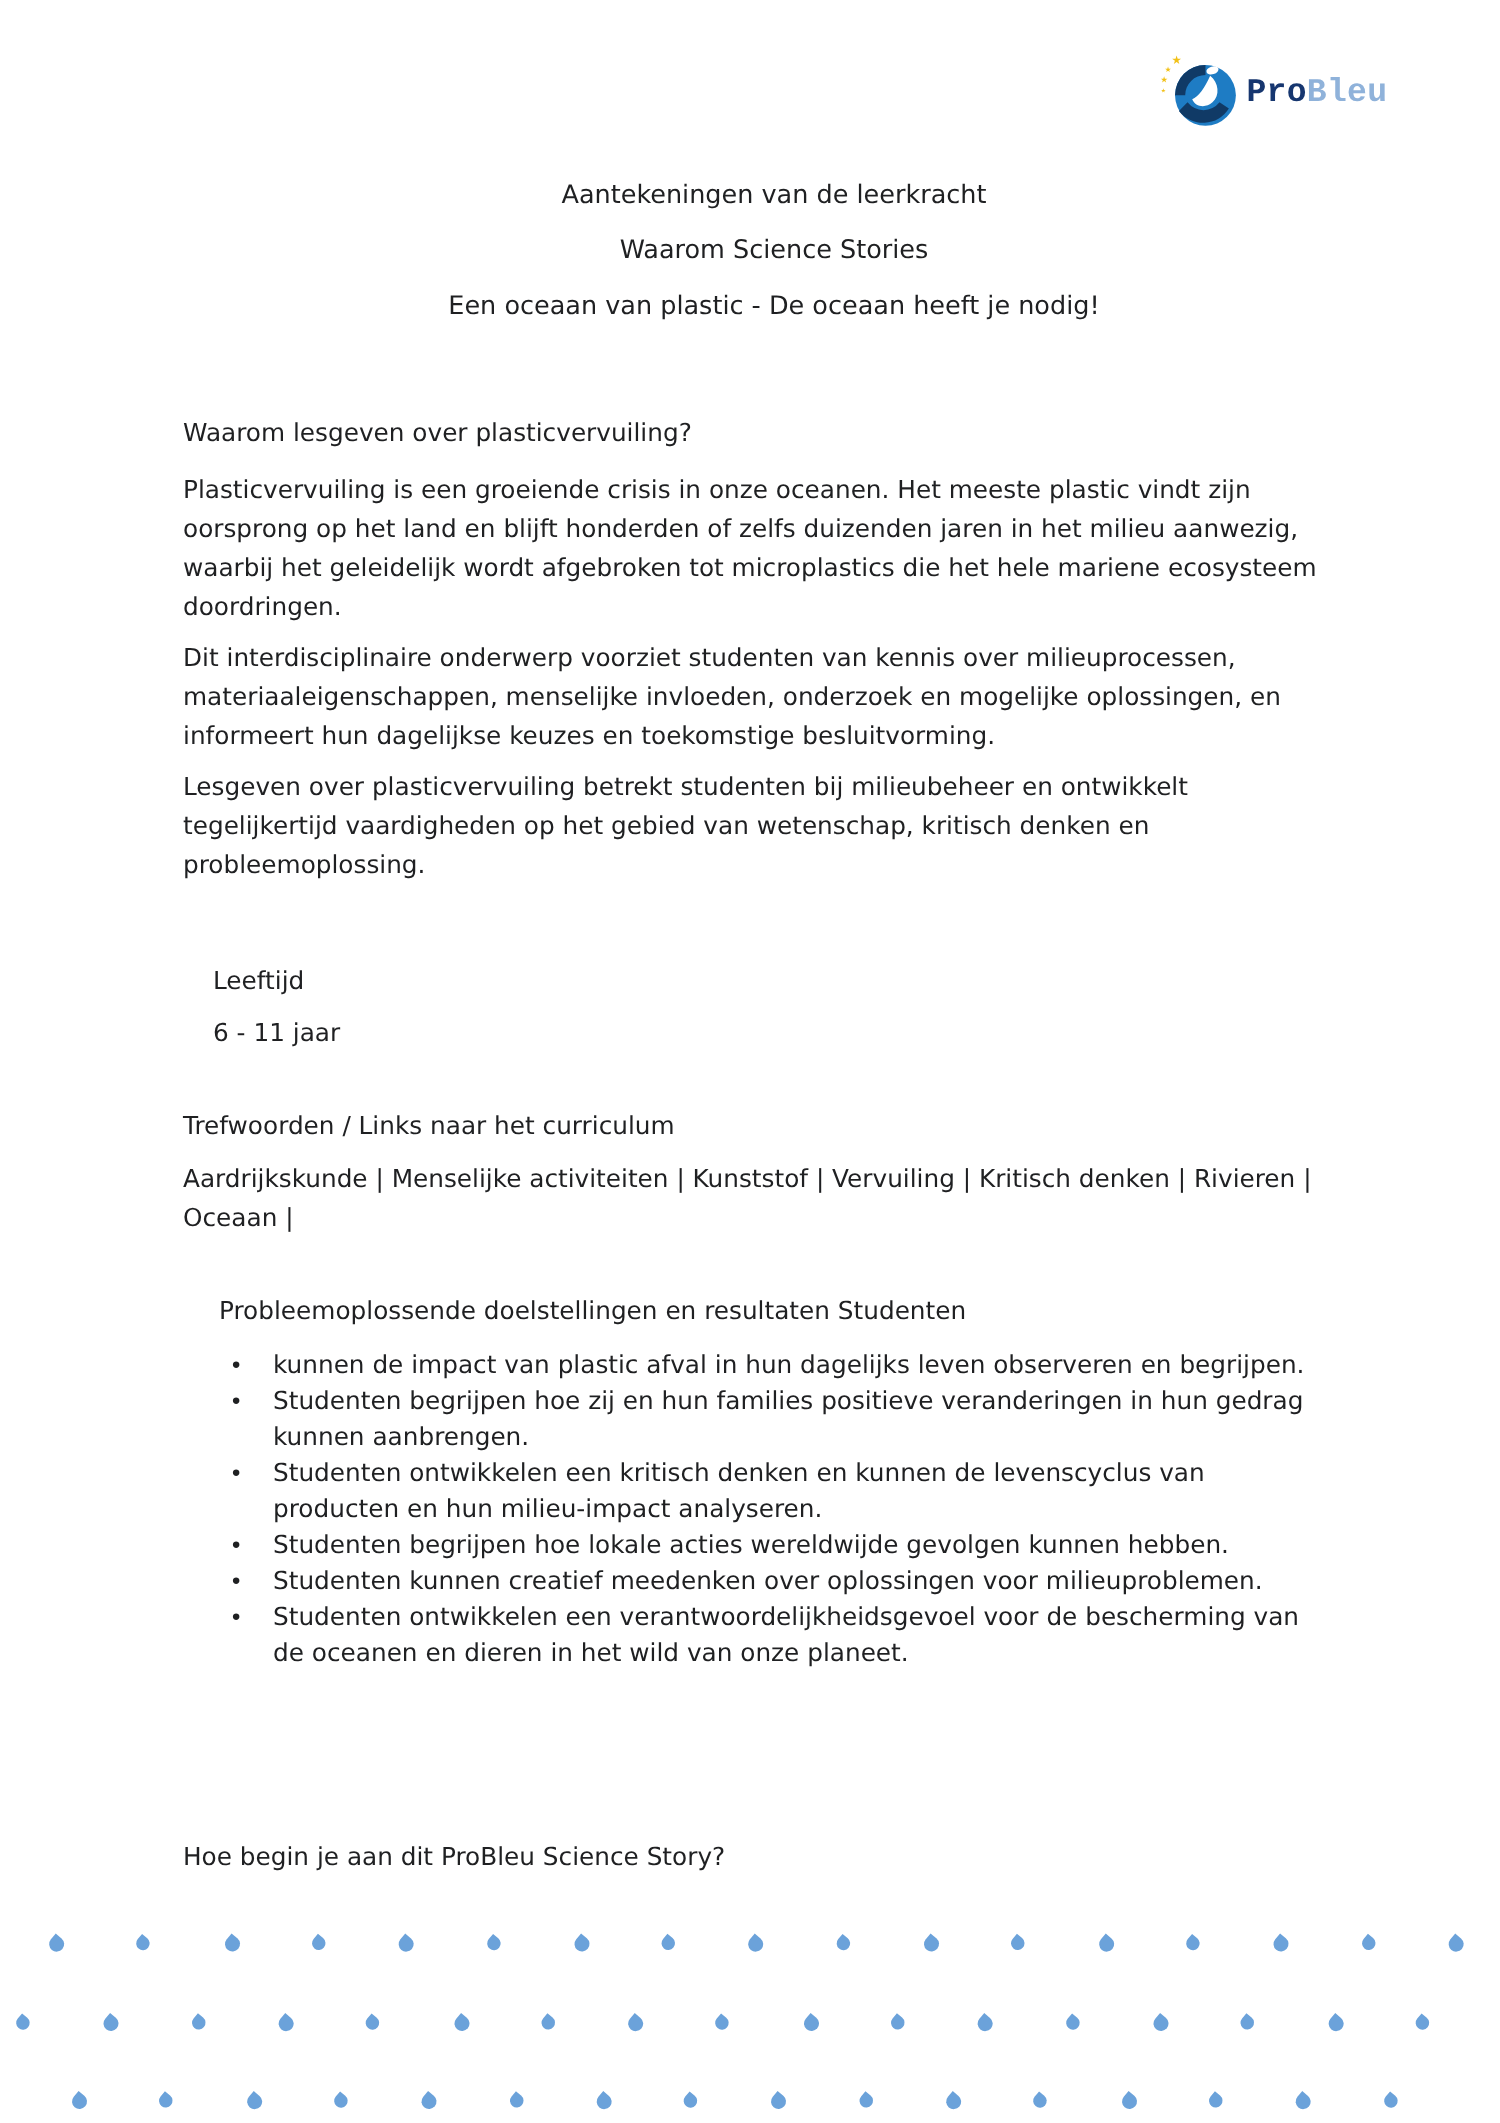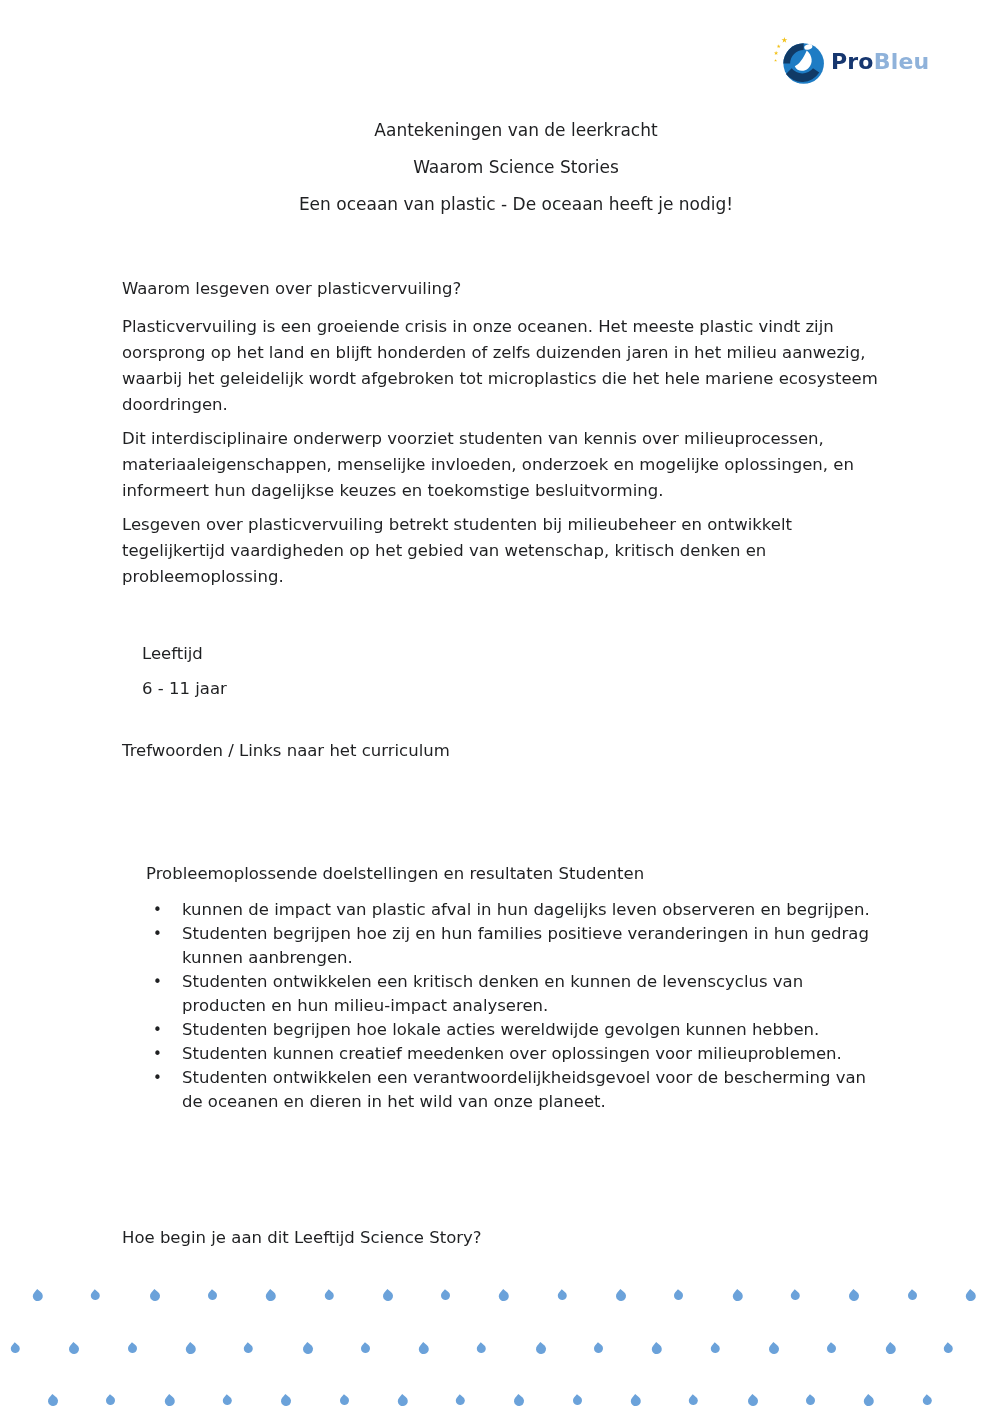--- a/index.html
+++ b/index.html
@@ -9,21 +9,21 @@
     width:1000px; height:1415px;
     background:#ffffff;
     font-family:"DejaVu Sans","Liberation Sans",sans-serif;
     color:#1f2022;
     overflow:hidden;
   }
 
   
   .logo {
     position:absolute; top:36px; left:774px;
-    display:flex; align-items:center;
+    display:flex; align-items:center;font-family:Liberation Mono, monospace;
   }
   .logo-mark { width:52px; height:52px; display:block; }
   .logo-text {
     font-size:22px; font-weight:bold; letter-spacing:0.2px;
     margin-left:5px; line-height:52px;
     white-space:nowrap;
   }
   .logo-pro  { color:#16366f; }
   .logo-bleu { color:#8fb2da; }
 
@@ -103,36 +103,37 @@
     <p>Lesgeven over plasticvervuiling betrekt studenten bij milieubeheer en ontwikkelt tegelijkertijd vaardigheden op het gebied van wetenschap, kritisch denken en probleemoplossing.</p>
   </div>
 
   <div class="sec sec-age">
     <div class="heading">Leeftijd</div>
     <p>6 - 11 jaar</p>
   </div>
 
   <div class="sec sec-keywords">
     <div class="heading">Trefwoorden / Links naar het curriculum</div>
+    <p>Aardrijkskunde | Menselijke activiteiten | Kunststof | Vervuiling | Kritisch denken | Rivieren | Oceaan |</p>
   </div>
 
   <div class="sec sec-objectives">
     <div class="heading">Probleemoplossende doelstellingen en resultaten Studenten</div>
     <ul class="objectives">
       <li>kunnen de impact van plastic afval in hun dagelijks leven observeren en begrijpen.</li>
       <li>Studenten begrijpen hoe zij en hun families positieve veranderingen in hun gedrag kunnen aanbrengen.</li>
       <li>Studenten ontwikkelen een kritisch denken en kunnen de levenscyclus van producten en hun milieu-impact analyseren.</li>
       <li>Studenten begrijpen hoe lokale acties wereldwijde gevolgen kunnen hebben.</li>
       <li>Studenten kunnen creatief meedenken over oplossingen voor milieuproblemen.</li>
       <li>Studenten ontwikkelen een verantwoordelijkheidsgevoel voor de bescherming van de oceanen en dieren in het wild van onze planeet.</li>
     </ul>
   </div>
 
   <div class="sec sec-how">
-    <div class="heading">Hoe begin je aan dit Leeftijd Science Story?</div>
+    <div class="heading">Hoe begin je aan dit ProBleu Science Story?</div>
   </div>
 
   <div class="drops" id="drops" aria-hidden="true">
       <div class="drop" style="width: 9.5px; height: 9.5px; left: 33px; top: 1291px; background: rgb(107, 162, 218);"></div>
       <div class="drop" style="width: 8.5px; height: 8.5px; left: 91.3px; top: 1291px; background: rgb(107, 162, 218);"></div>
       <div class="drop" style="width: 10px; height: 10px; left: 149.6px; top: 1291px; background: rgb(107, 162, 218);"></div>
       <div class="drop" style="width: 9px; height: 9px; left: 207.9px; top: 1291px; background: rgb(107, 162, 218);"></div>
       <div class="drop" style="width: 9.5px; height: 9.5px; left: 266.2px; top: 1291px; background: rgb(107, 162, 218);"></div>
       <div class="drop" style="width: 8.5px; height: 8.5px; left: 324.5px; top: 1291px; background: rgb(107, 162, 218);"></div>
       <div class="drop" style="width: 10px; height: 10px; left: 382.8px; top: 1291px; background: rgb(107, 162, 218);"></div>

